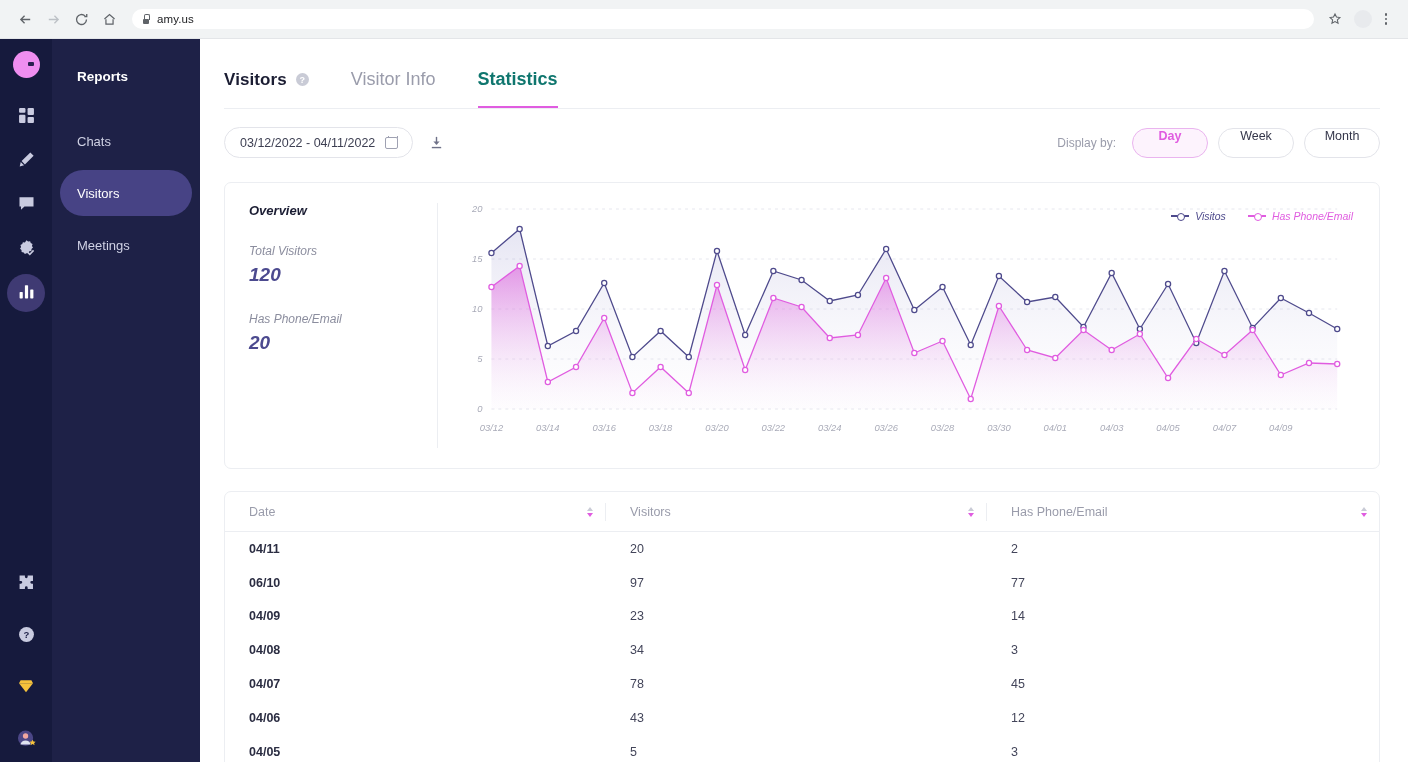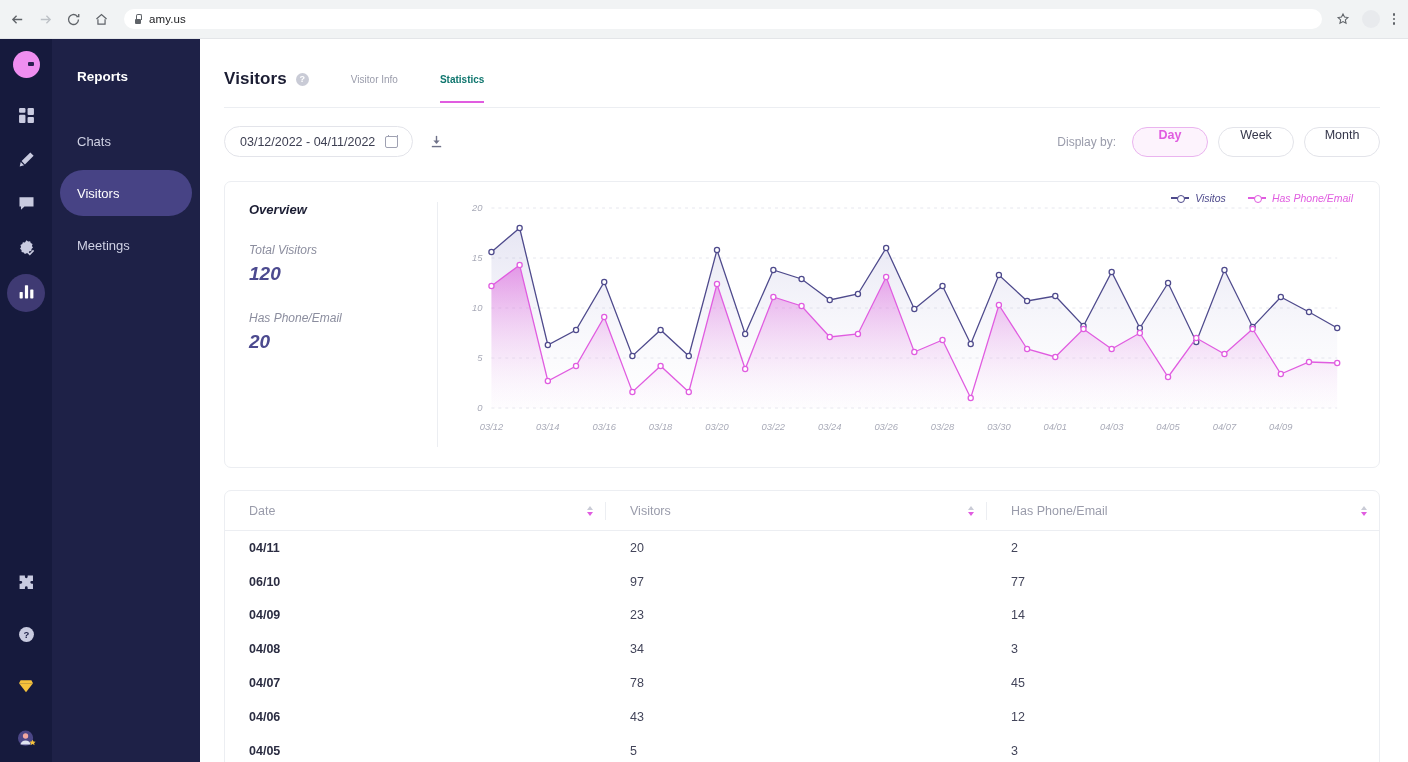--- a/index.html
+++ b/index.html
@@ -5,21 +5,21 @@
   * { box-sizing: border-box; margin: 0; padding: 0; }
   html, body {
     width: 1408px; height: 762px;
     font-family: "Liberation Sans", sans-serif;
     background: #ffffff; overflow: hidden;
   }
 
   
   .browser-bar {
     height: 39px; background: #f1f3f4;
-    display: flex; align-items: center; padding: 0 4px; gap: 2px;
+    display: flex; align-items: center; padding: 0 12px; gap: 2px;
     border-bottom: 1px solid #e3e5e8;
   }
   .nav-btn {
     width: 26px; height: 26px; display: flex; align-items: center;
     justify-content: center; color: #5f6368; border-radius: 50%;
   }
   .nav-btn svg { display: block; }
   .nav-btn.disabled { color: #bdc1c6; }
   .omnibox {
     flex: 1; height: 20px; background: #ffffff; border-radius: 10px;
@@ -98,21 +98,21 @@
     font-size: 17px; font-weight: bold; color: #1b1d33;
     padding-bottom: 18px; letter-spacing: .1px;
   }
   .help-badge {
     width: 13px; height: 13px; border-radius: 50%; background: #c9cbd6;
     color: #ffffff; font-size: 9px; font-weight: bold;
     display: flex; align-items: center; justify-content: center;
     margin: 0 0 18px 9px; flex: none;
   }
   .tab {
-    font-size: 10px; color: #9a9cab; padding: 0 0 16px 0;
+    font-size: 18px; color: #9a9cab; padding: 0 0 16px 0;
     margin-left: 42px; border-bottom: 2.5px solid transparent;
   }
   .tab.active { color: #0f766e; font-weight: bold; border-bottom-color: #e05ce0; }
 
   .controls-row {
     display: flex; align-items: center;
     padding: 18px 28px 0 24px;
   }
   .date-picker {
     height: 31px; border: 1px solid #e3e4ea; border-radius: 16px;
@@ -147,21 +147,21 @@
   }
   .overview { width: 212px; flex: none; padding: 20px 0 0 24px; }
   .overview-title { font-size: 13px; font-weight: bold; color: #1b1d33; }
   .stat { margin-top: 26px; }
   .stat:first-of-type { margin-top: 46px; }
   .stat-label { font-size: 12px; color: #8b8d9e; }
   .stat-value { font-size: 19px; font-weight: bold; color: #4c4a8f; margin-top: 6px; }
   .card-divider { width: 1px; background: #eceef2; margin: 20px 0; flex: none; }
   .chart-wrap { flex: 1; position: relative; padding: 12px 24px 0 8px; }
   .legend {
-    position: absolute; right: 26px; top: 10px;
+    position: absolute; right: 26px; top: 27px;
     display: flex; gap: 22px; align-items: center;
   }
   .legend-item { display: flex; align-items: center; gap: 6px; font-size: 10.5px; color: #77798c; }
   .legend-mark { width: 18px; height: 9px; position: relative; flex: none; }
   .legend-mark::before {
     content: ""; position: absolute; top: 3.6px; left: 0; width: 18px; height: 1.6px;
     background: currentColor;
   }
   .legend-mark::after {
     content: ""; position: absolute; top: 1.4px; left: 6px; width: 6px; height: 6px;

